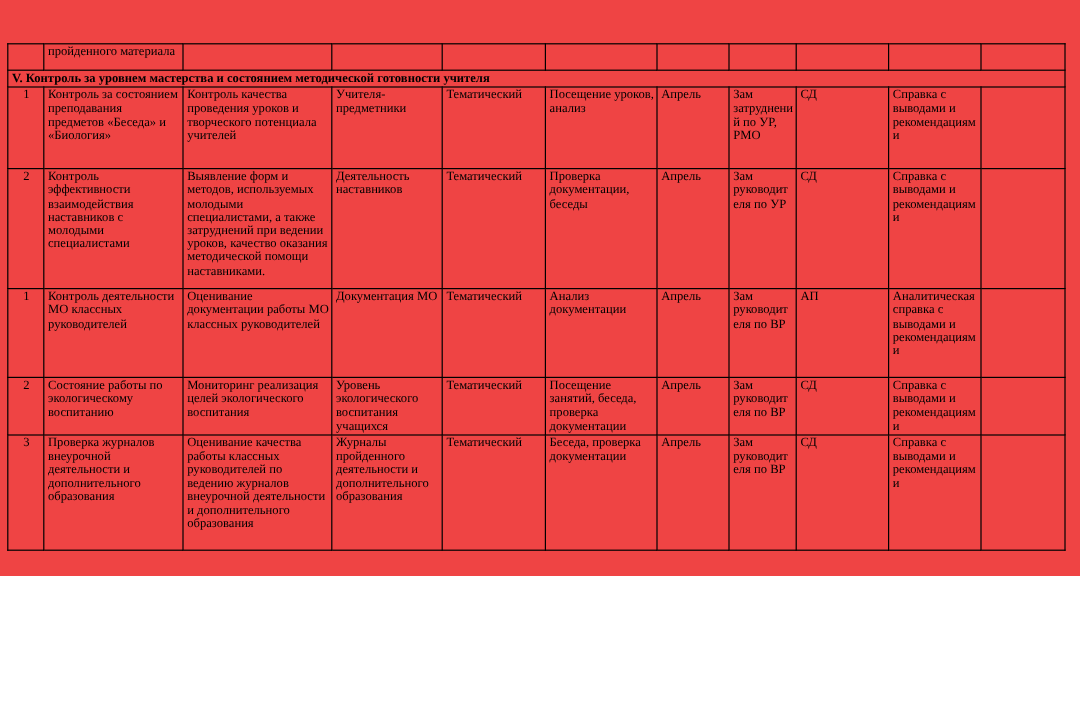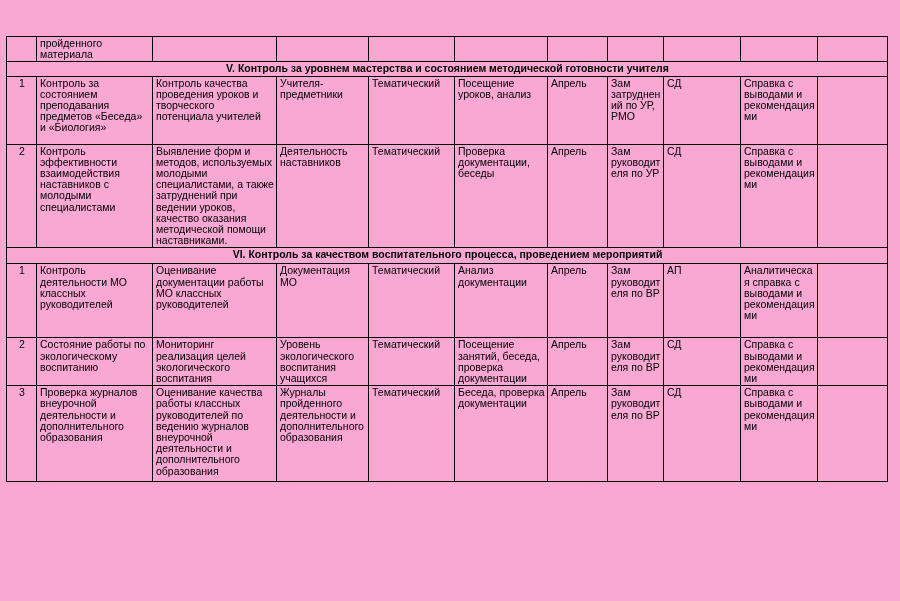--- a/index.html
+++ b/index.html
@@ -3,23 +3,23 @@
 <meta charset="utf-8">
 <style>
   html, body {
     margin: 0;
     padding: 0;
     background: #ffffff;
   }
   .page {
     position: relative;
     width: 900px;
-    height: 601px;
-    background: #f9a8d4;
-    font-family: Liberation Sans, sans-serif;
+    height: 480px;
+    background: #ef4444;
+    font-family: Liberation Serif, serif;
     color: #000000;
     overflow: hidden;
   }
   table.plan {
     position: absolute;
     left: 6px;
     top: 36px;
     width: 881px;
     border-collapse: collapse;
     table-layout: fixed;
@@ -31,21 +31,20 @@
     font-size: 10.5px;
     line-height: 11.2px;
     overflow-wrap: break-word;
     word-break: break-word;
   }
   td.num-cell {
     text-align: center;
     vertical-align: middle;
   }
   td.section-header-cell {
-    text-align: center;
     font-weight: bold;
     padding: 0 2px;
     vertical-align: middle;
   }
 </style>
 </head>
 <body>
 
 <div class="page">
   <table class="plan">
@@ -98,23 +97,20 @@
           <td>Выявление форм и методов, используемых молодыми специалистами, а также затруднений при ведении уроков, качество оказания методической помощи наставниками.</td>
           <td>Деятельность наставников</td>
           <td>Тематический</td>
           <td>Проверка документации, беседы</td>
           <td>Апрель</td>
           <td>Зам руководителя по УР</td>
           <td>СД</td>
           <td>Справка с выводами и рекомендациями</td>
           <td></td>
         </tr>
-        <tr style="height: 16px;">
-          <td colspan="11" class="section-header-cell">VI. Контроль за качеством воспитательного процесса, проведением мероприятий</td>
-        </tr>
         <tr style="height: 74px;">
           <td class="num-cell">1</td>
           <td>Контроль деятельности МО классных руководителей</td>
           <td>Оценивание документации работы МО классных руководителей</td>
           <td>Документация МО</td>
           <td>Тематический</td>
           <td>Анализ документации</td>
           <td>Апрель</td>
           <td>Зам руководителя по ВР</td>
           <td>АП</td>

